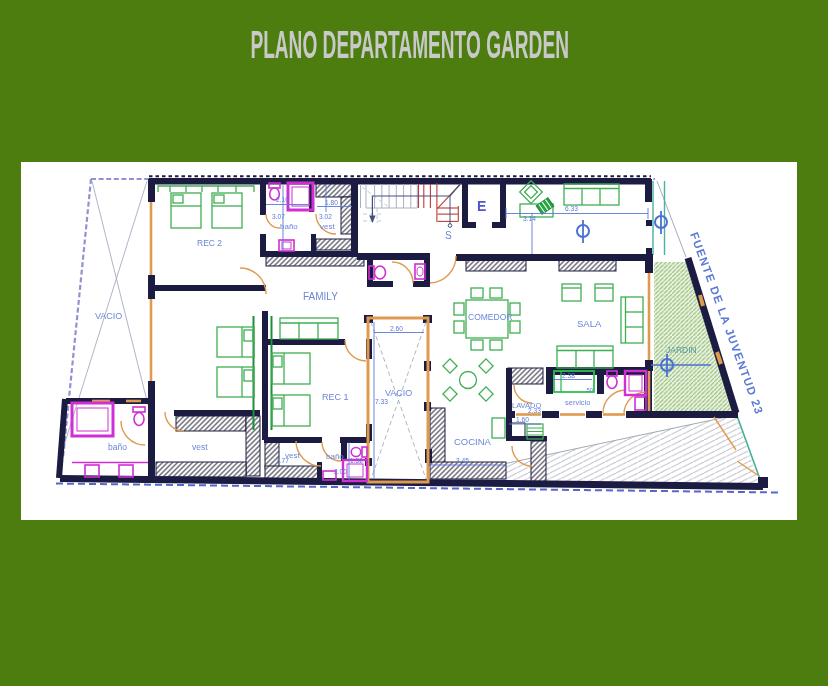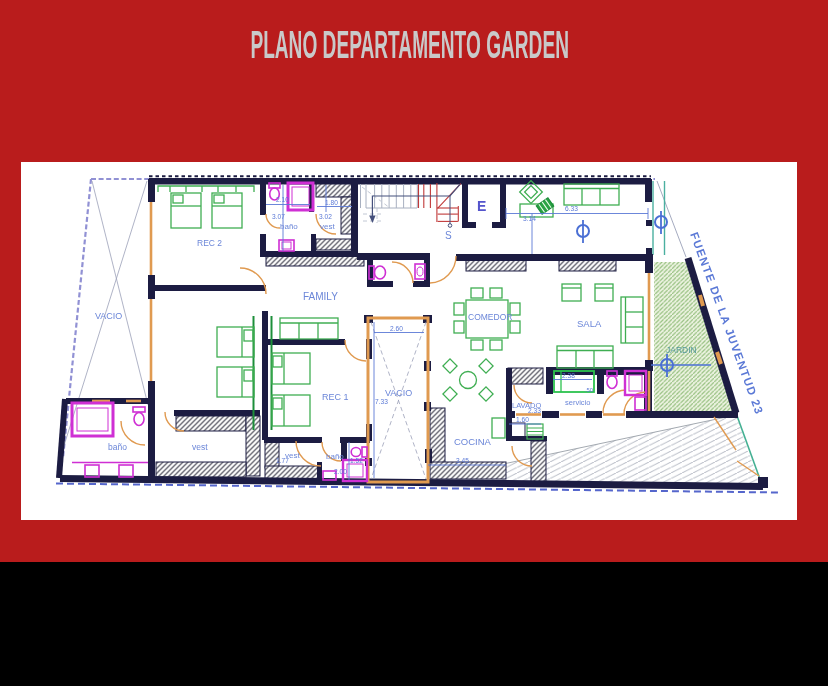--- a/index.html
+++ b/index.html
@@ -1,16 +1,16 @@
 <!DOCTYPE html>
 <html><head>
 <meta charset="utf-8">
 <style>
   html,body{margin:0;padding:0;background:#000;}
-  .page{position:relative;width:828px;height:562px;background:#b91c1c;overflow:hidden;}
+  .page{position:relative;width:828px;height:686px;background:#4d7c0f;overflow:hidden;}
   .title{position:absolute;top:24px;left:-4px;width:828px;text-align:center;
     font-family:"Liberation Sans",sans-serif;font-weight:bold;font-size:38px;
     color:#c9c9c9;letter-spacing:0px;}
   .title span{display:inline-block;transform:scaleX(0.503);transform-origin:50% 50%;white-space:nowrap;}
   svg{position:absolute;left:0;top:0;}
   text{font-family:"Liberation Sans",sans-serif;}
 </style>
 </head>
 <body>
 <div class="page">

